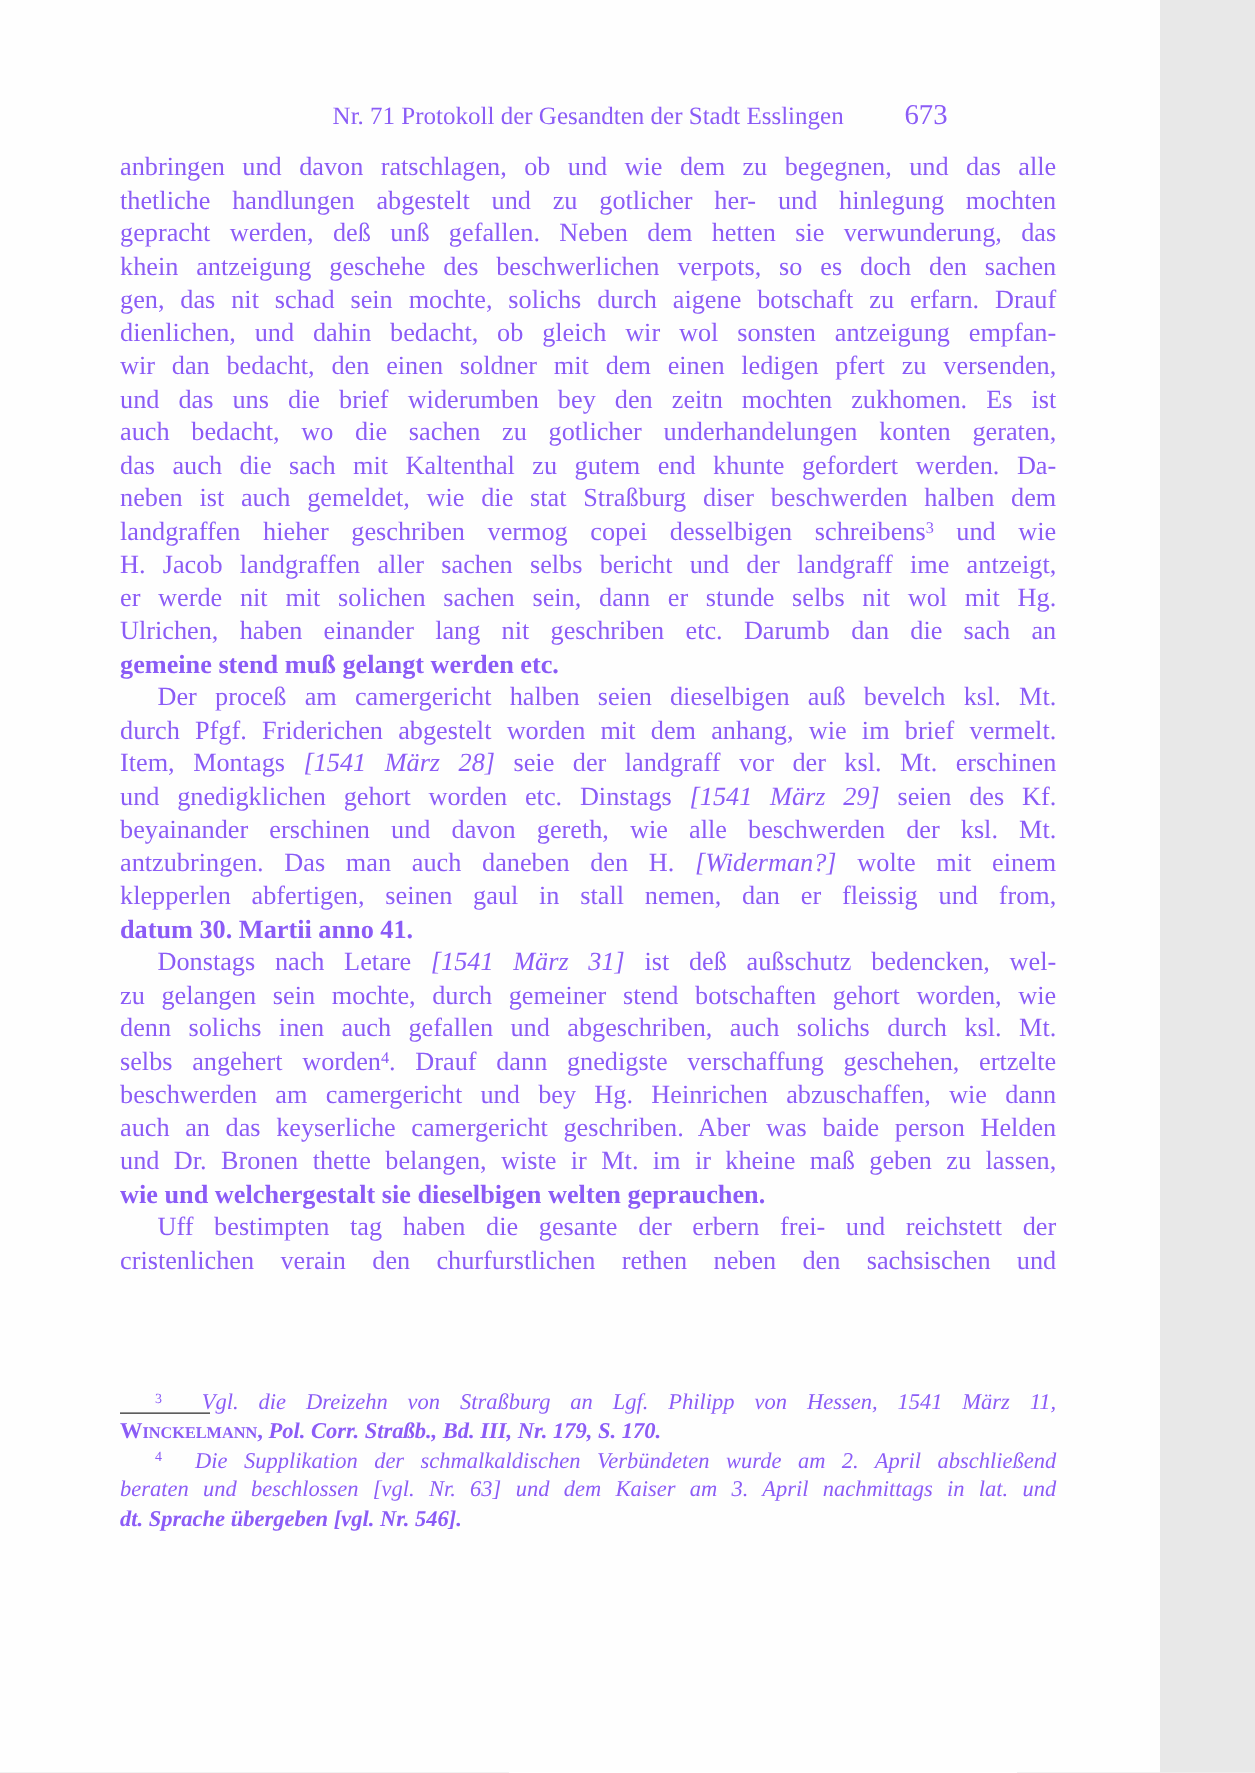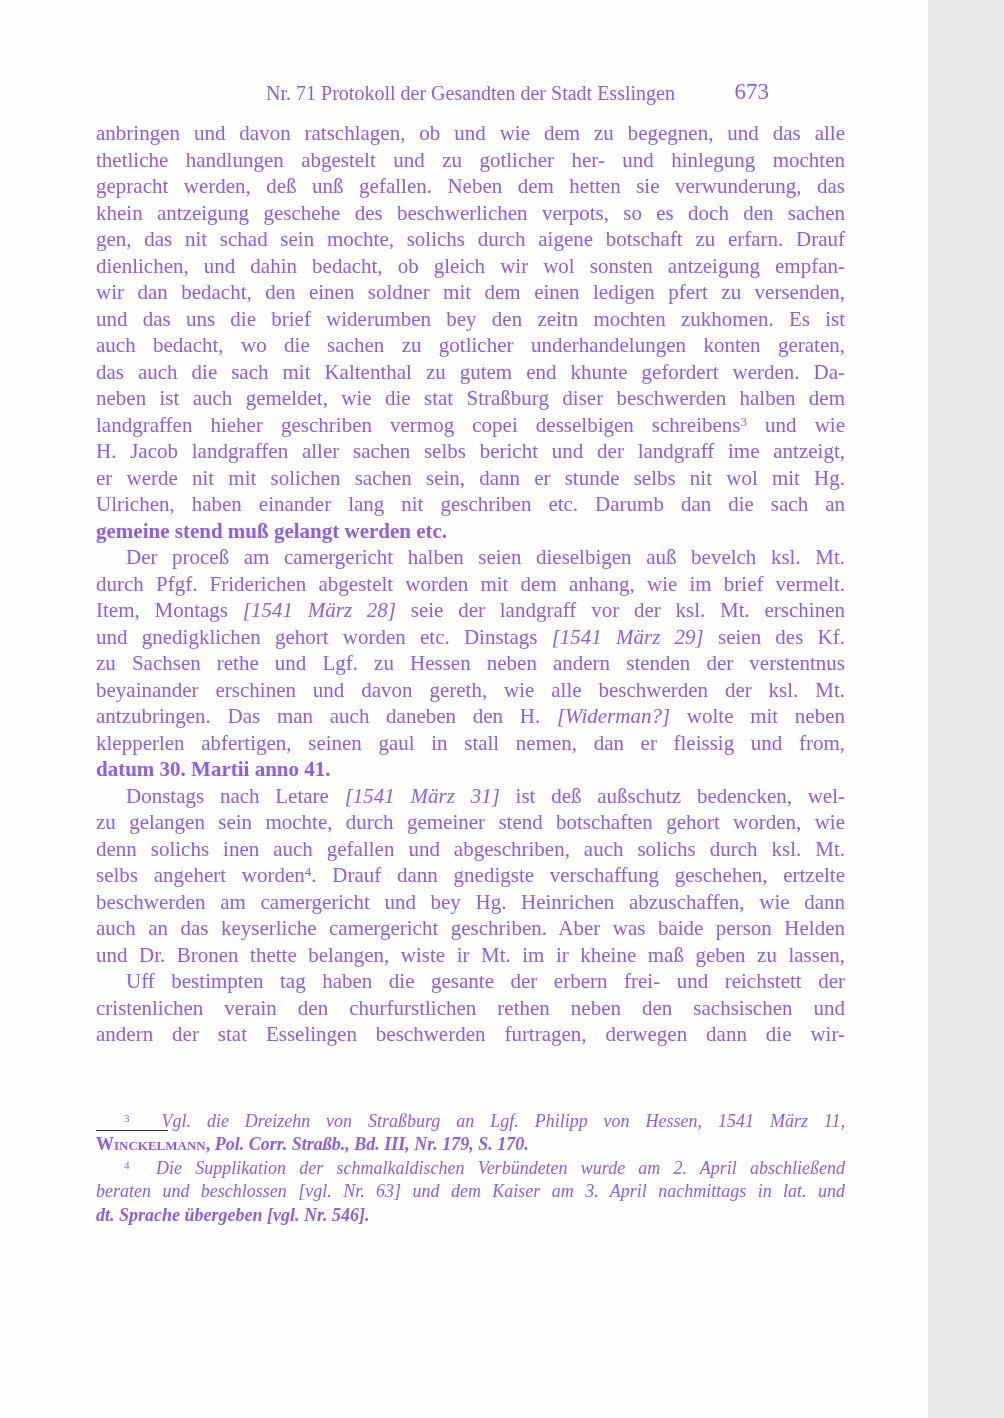--- a/index.html
+++ b/index.html
@@ -21,21 +21,21 @@
     top: 80px;
     left: 96px;
     width: 749px;
     font-size: 20px;
     line-height: 26px;
     text-align: center;
   }
   .page-number {
     position: absolute;
     top: 77px;
-    right: 159px;
+    right: 170px;
     font-size: 23px;
     line-height: 30px;
   }
   .body-text {
     position: absolute;
     top: 120px;
     left: 96px;
     width: 749px;
     font-size: 21px;
     line-height: 26.5px;
@@ -104,39 +104,38 @@
         <div class="line"><span>H. Jacob landgraffen aller sachen selbs bericht und der landgraff ime antzeigt,</span></div>
         <div class="line"><span>er werde nit mit solichen sachen sein, dann er stunde selbs nit wol mit Hg.</span></div>
         <div class="line"><span>Ulrichen, haben einander lang nit geschriben etc. Darumb dan die sach an</span></div>
         <div class="line last"><span>gemeine stend muß gelangt werden etc.</span></div>
       </div>
       <div>
         <div class="line indent"><span>Der proceß am camergericht halben seien dieselbigen auß bevelch ksl. Mt.</span></div>
         <div class="line"><span>durch Pfgf. Friderichen abgestelt worden mit dem anhang, wie im brief vermelt.</span></div>
         <div class="line"><span>Item, Montags </span><span class="it">[1541 März 28]</span><span> seie der landgraff vor der ksl. Mt. erschinen</span></div>
         <div class="line"><span>und gnedigklichen gehort worden etc. Dinstags </span><span class="it">[1541 März 29]</span><span> seien des Kf.</span></div>
-        <div class="line"><span>zu Sachsen rethe und Lgf. zu Hessen neben andern stenden der verstentnus</span></div>
         <div class="line"><span>beyainander erschinen und davon gereth, wie alle beschwerden der ksl. Mt.</span></div>
-        <div class="line"><span>antzubringen. Das man auch daneben den H. </span><span class="it">[Widerman?]</span><span> wolte mit neben</span></div>
+        <div class="line"><span>antzubringen. Das man auch daneben den H. </span><span class="it">[Widerman?]</span><span> wolte mit einem</span></div>
         <div class="line"><span>klepperlen abfertigen, seinen gaul in stall nemen, dan er fleissig und from,</span></div>
         <div class="line last"><span>datum 30. Martii anno 41.</span></div>
       </div>
       <div>
         <div class="line indent"><span>Donstags nach Letare </span><span class="it">[1541 März 31]</span><span> ist deß außschutz bedencken, wel-</span></div>
         <div class="line"><span>zu gelangen sein mochte, durch gemeiner stend botschaften gehort worden, wie</span></div>
         <div class="line"><span>denn solichs inen auch gefallen und abgeschriben, auch solichs durch ksl. Mt.</span></div>
         <div class="line"><span>selbs angehert worden</span><sup>4</sup><span>. Drauf dann gnedigste verschaffung geschehen, ertzelte</span></div>
         <div class="line"><span>beschwerden am camergericht und bey Hg. Heinrichen abzuschaffen, wie dann</span></div>
         <div class="line"><span>auch an das keyserliche camergericht geschriben. Aber was baide person Helden</span></div>
         <div class="line"><span>und Dr. Bronen thette belangen, wiste ir Mt. im ir kheine maß geben zu lassen,</span></div>
+        <div class="line last"><span>wie und welchergestalt sie dieselbigen welten geprauchen.</span></div>
       </div>
       <div>
         <div class="line indent"><span>Uff bestimpten tag haben die gesante der erbern frei- und reichstett der</span></div>
         <div class="line"><span>cristenlichen verain den churfurstlichen rethen neben den sachsischen und</span></div>
-        <div class="line"><span>andern der stat Esselingen beschwerden furtragen, derwegen dann die wir-</span></div>
       </div>
     </div>
 
   <div class="footnote-rule"></div>
 
   <div class="footnotes" id="footnotes">
       <div>
         <div class="line indent"><sup>3</sup><span>&nbsp; </span><span class="it">Vgl. die Dreizehn von Straßburg an Lgf. Philipp von Hessen, 1541 März 11,</span></div>
         <div class="line last"><span class="sc">Winckelmann</span><span>, </span><span class="it">Pol. Corr. Straßb., Bd. III, Nr. 179, S. 170.</span></div>
       </div>

